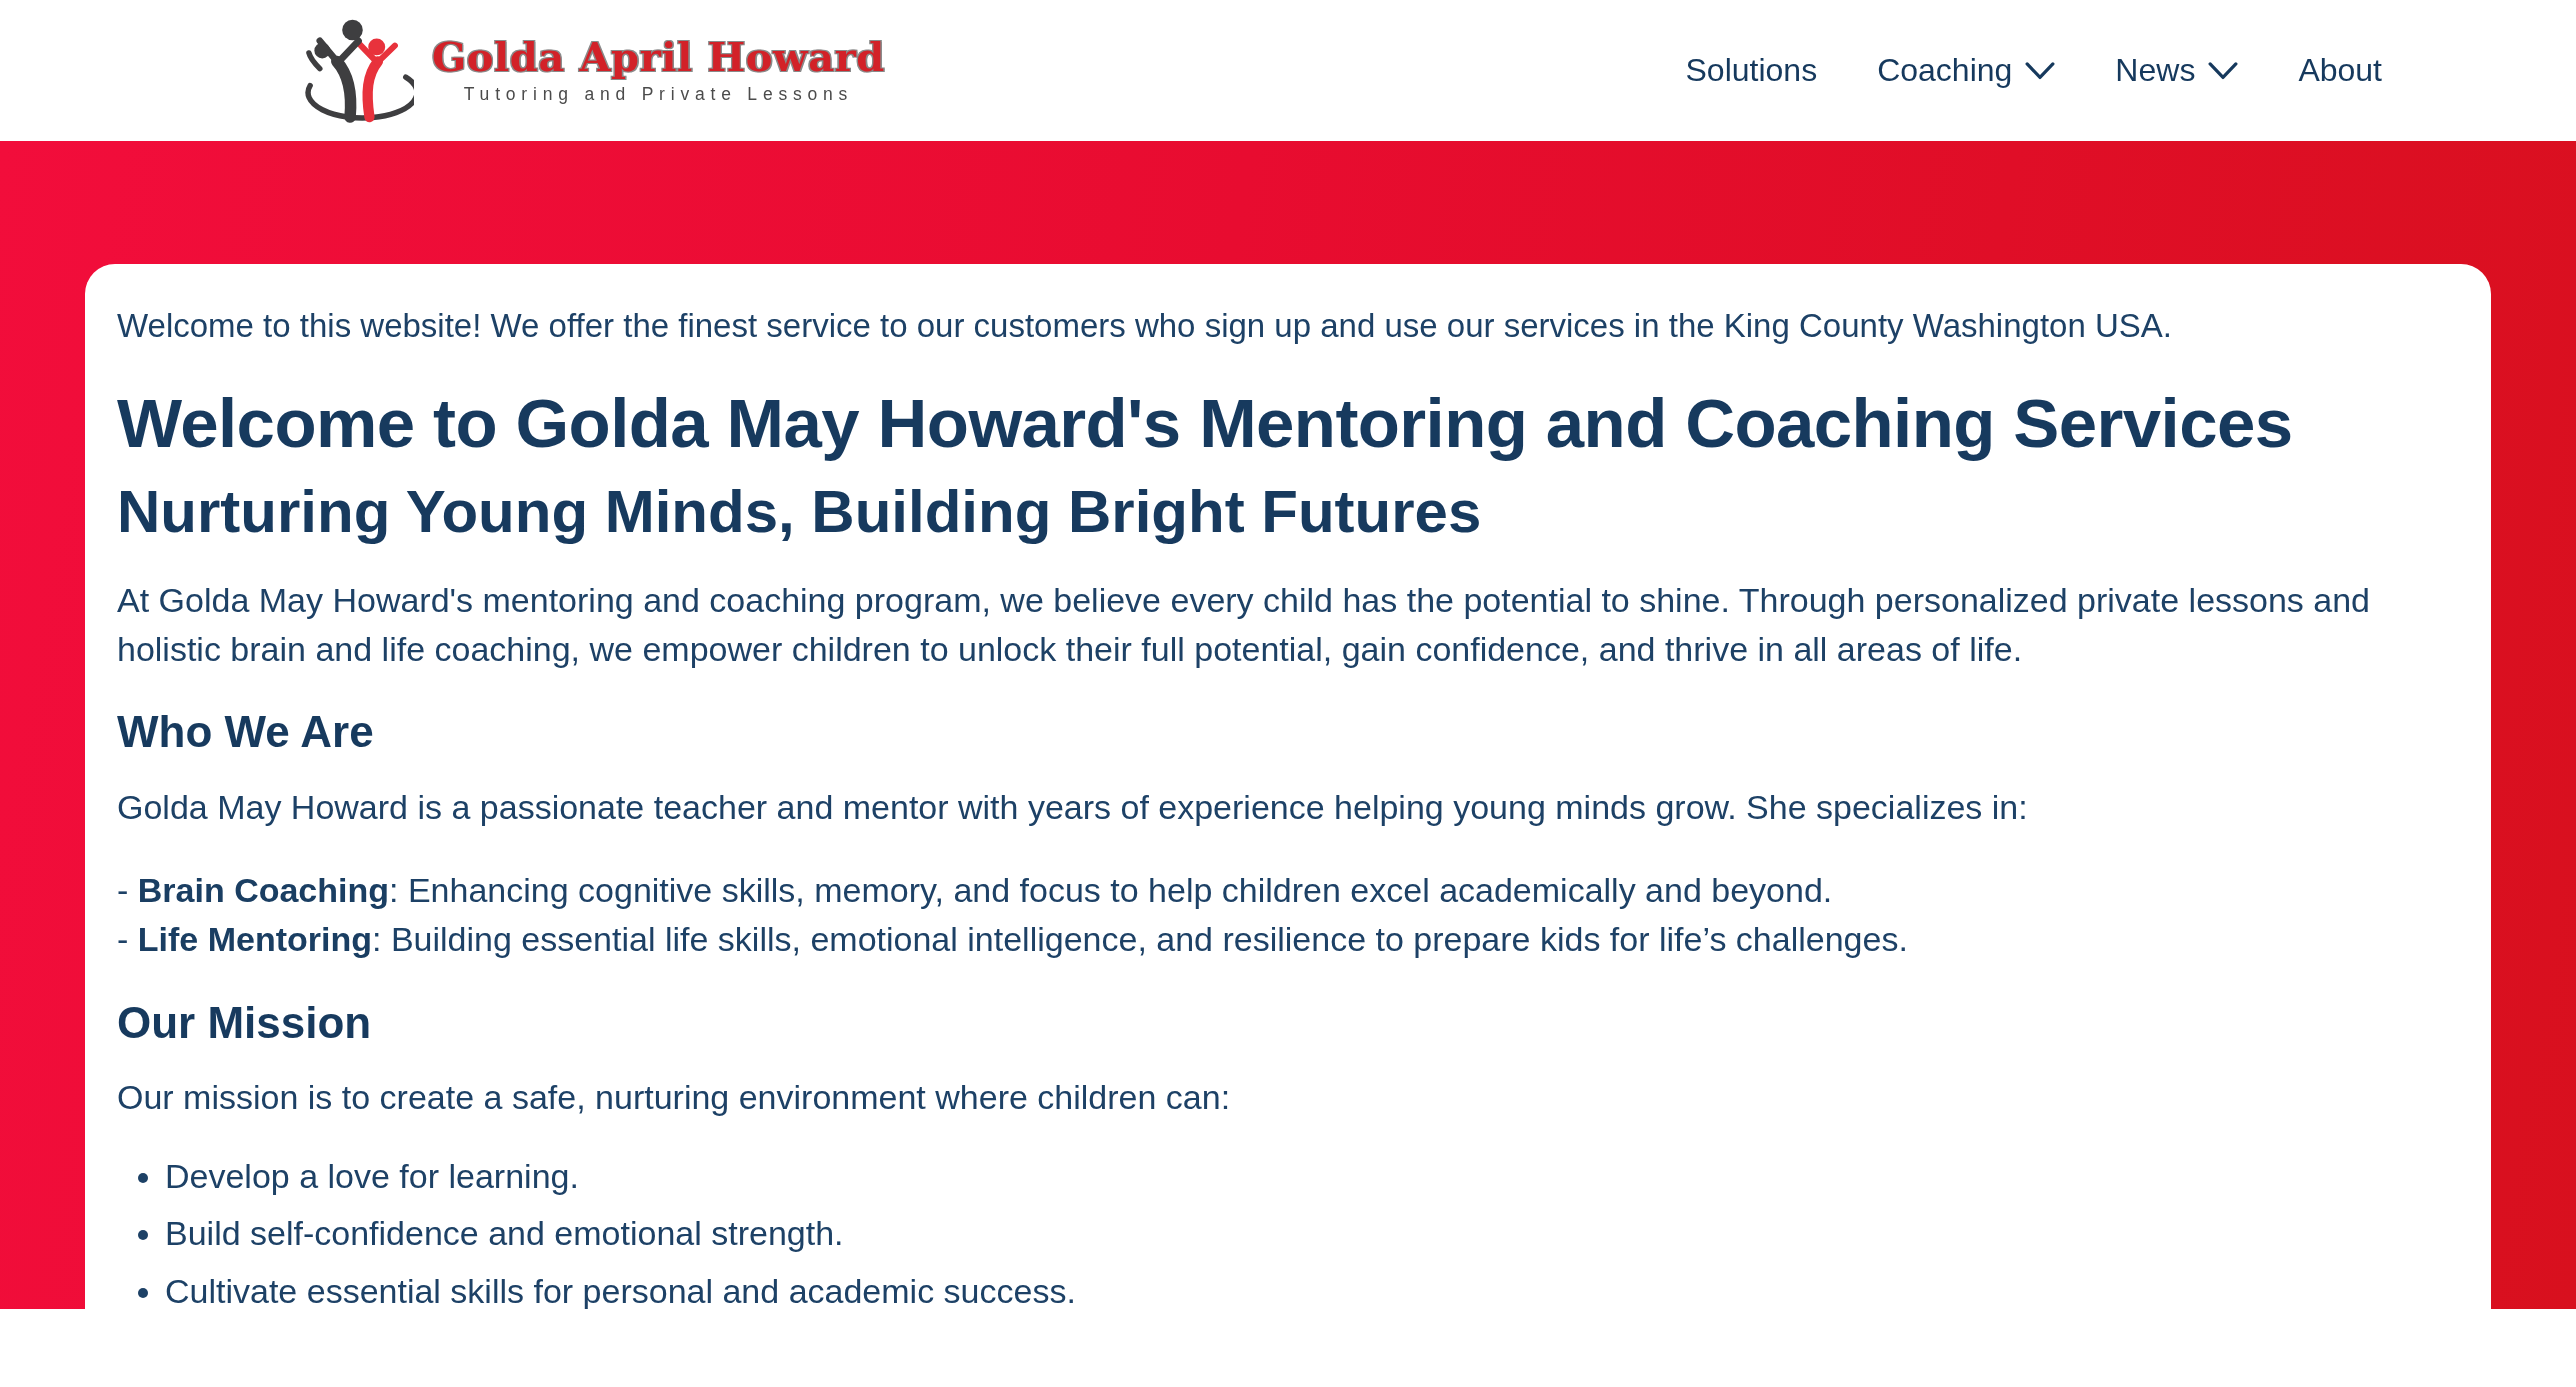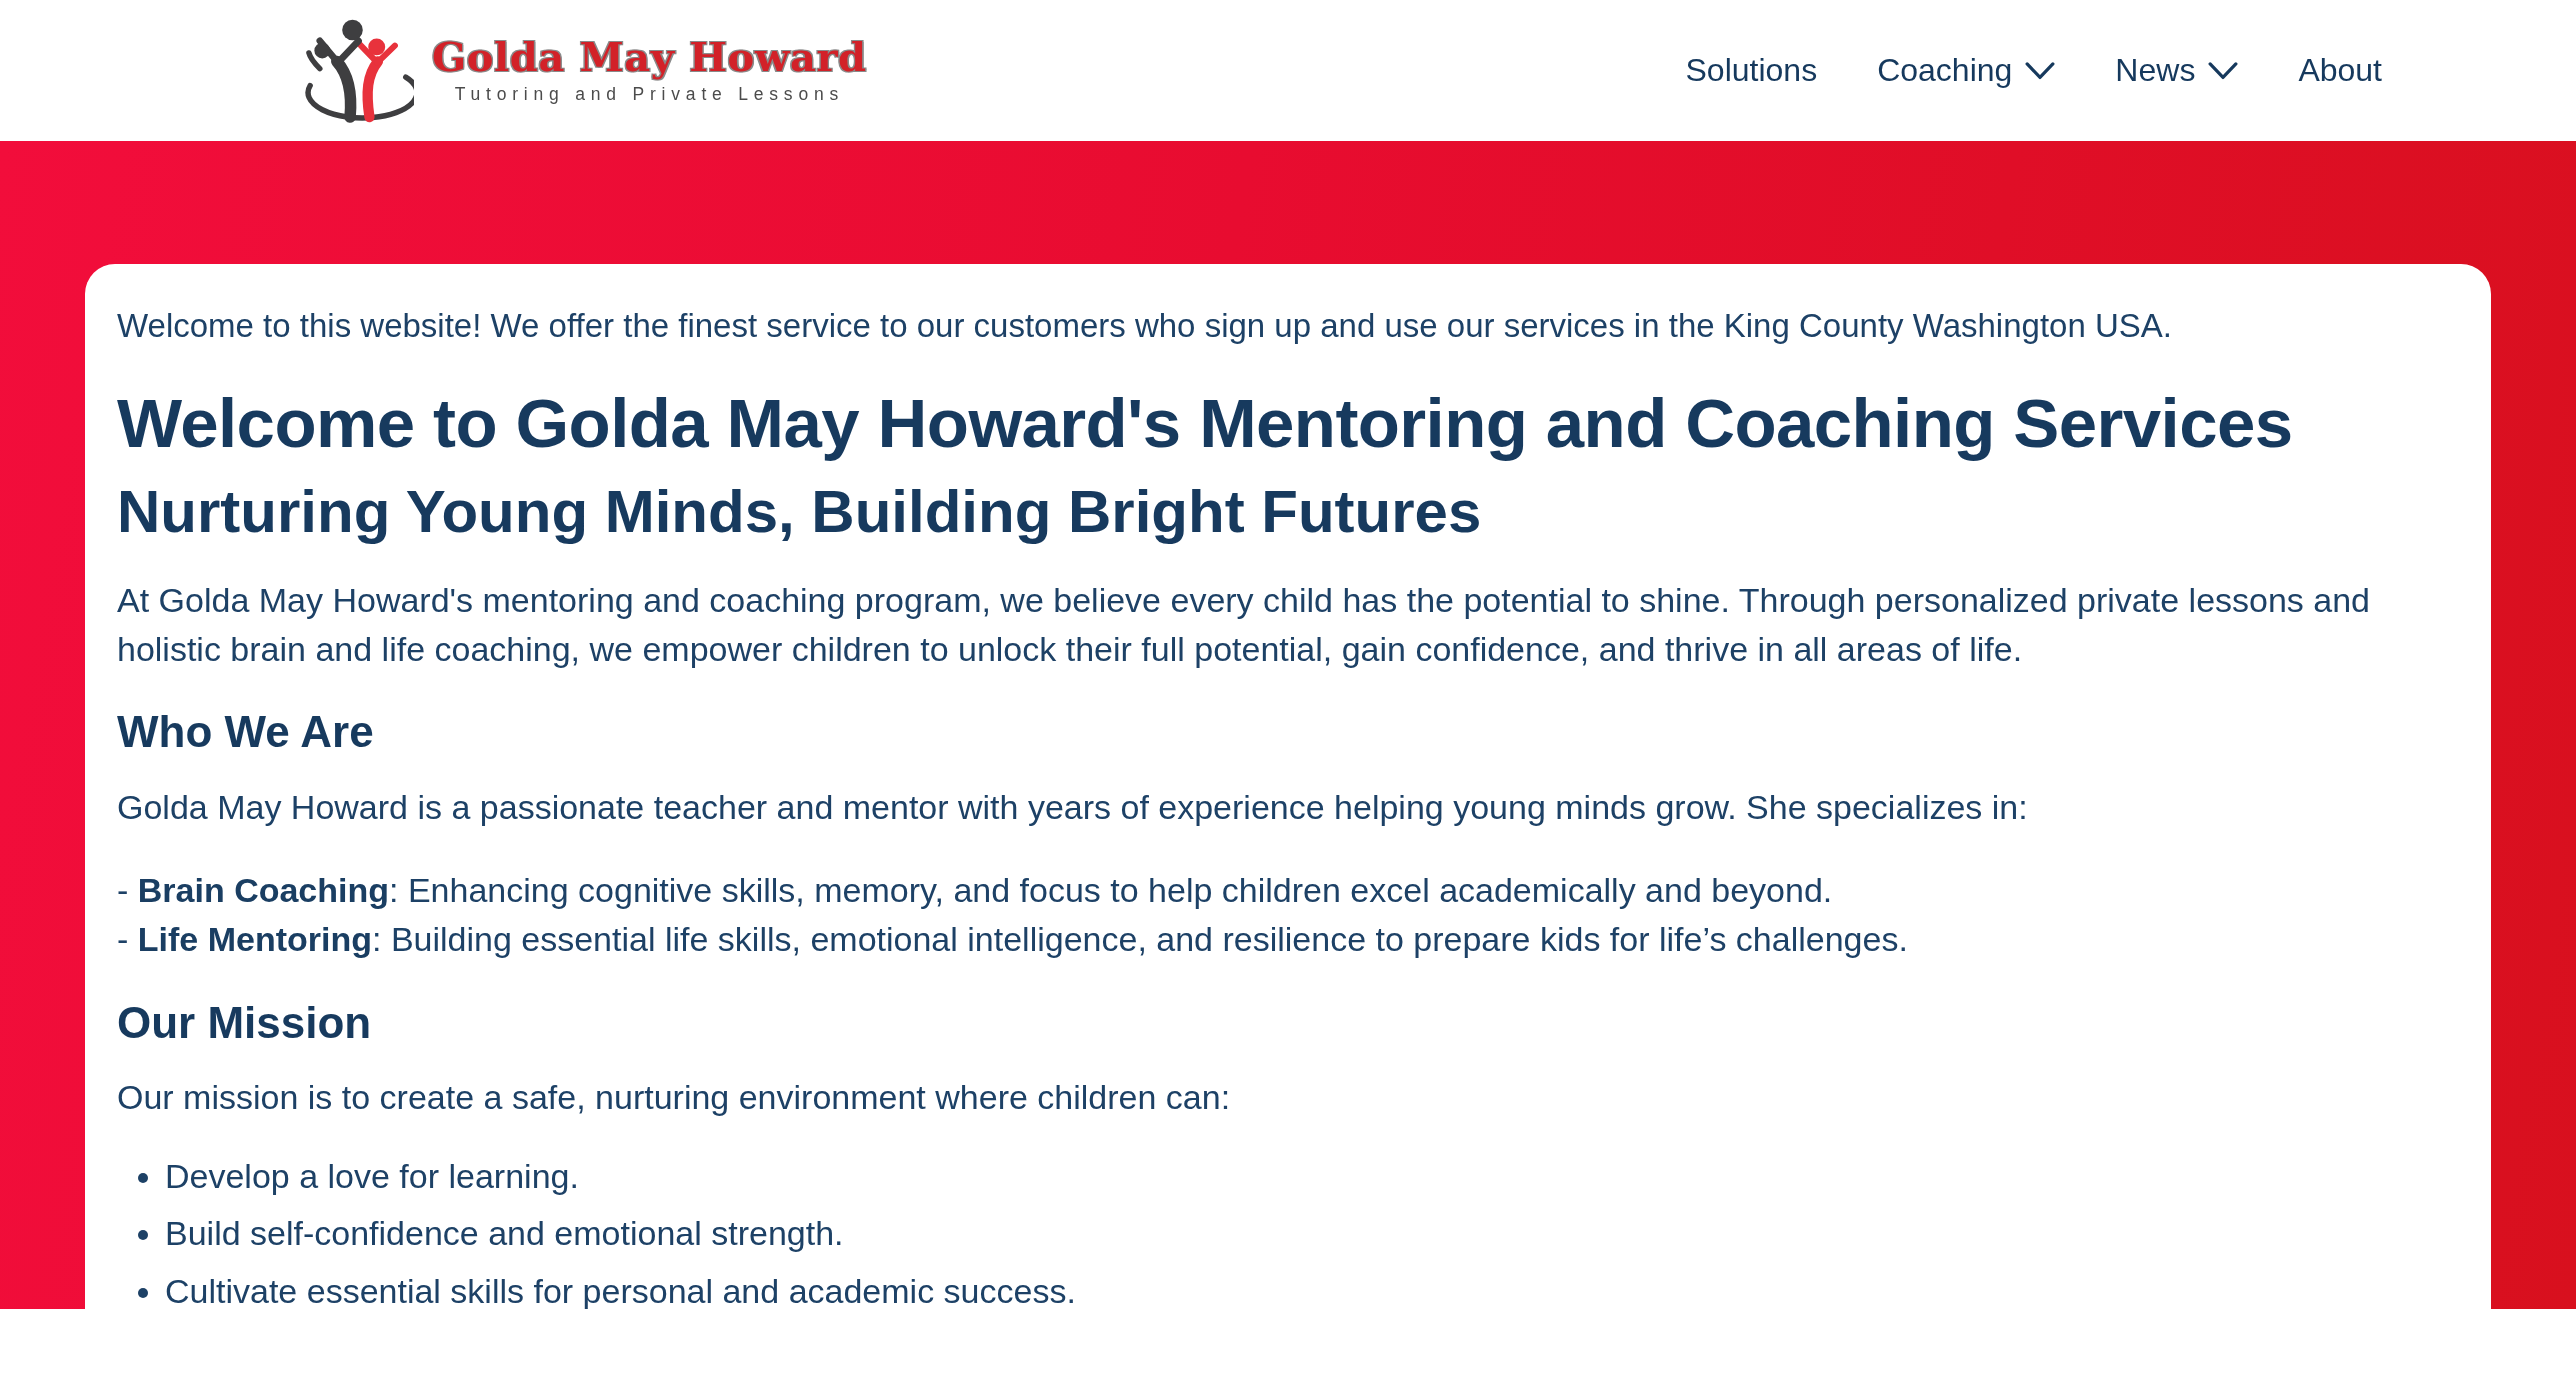--- a/index.html
+++ b/index.html
@@ -133,21 +133,21 @@
       <path d="M76,82 L46,46" fill="none" stroke="#3e3e40" stroke-width="11" stroke-linecap="round"></path>
       <path d="M76,82 L110,46" fill="none" stroke="#3e3e40" stroke-width="11" stroke-linecap="round"></path>
 
       <path d="M46,92 C36,82 30,74 28,66" fill="none" stroke="#3e3e40" stroke-width="9" stroke-linecap="round"></path>
 
       <circle cx="100" cy="28" r="17" fill="#3e3e40"></circle>
       <circle cx="50" cy="62" r="13" fill="#3e3e40"></circle>
       <circle cx="140" cy="56" r="14" fill="#e8323c"></circle>
     </svg>
     <div class="logo-text">
-      <div class="logo-title">Golda May Howard</div>
+      <div class="logo-title">Golda April Howard</div>
       <div class="logo-subtitle">Tutoring and Private Lessons</div>
     </div>
   </div>
 
   <div class="nav">
     <a class="nav-item">
       <span>Solutions</span>
     </a>
     <a class="nav-item">
       <span>Coaching</span>

